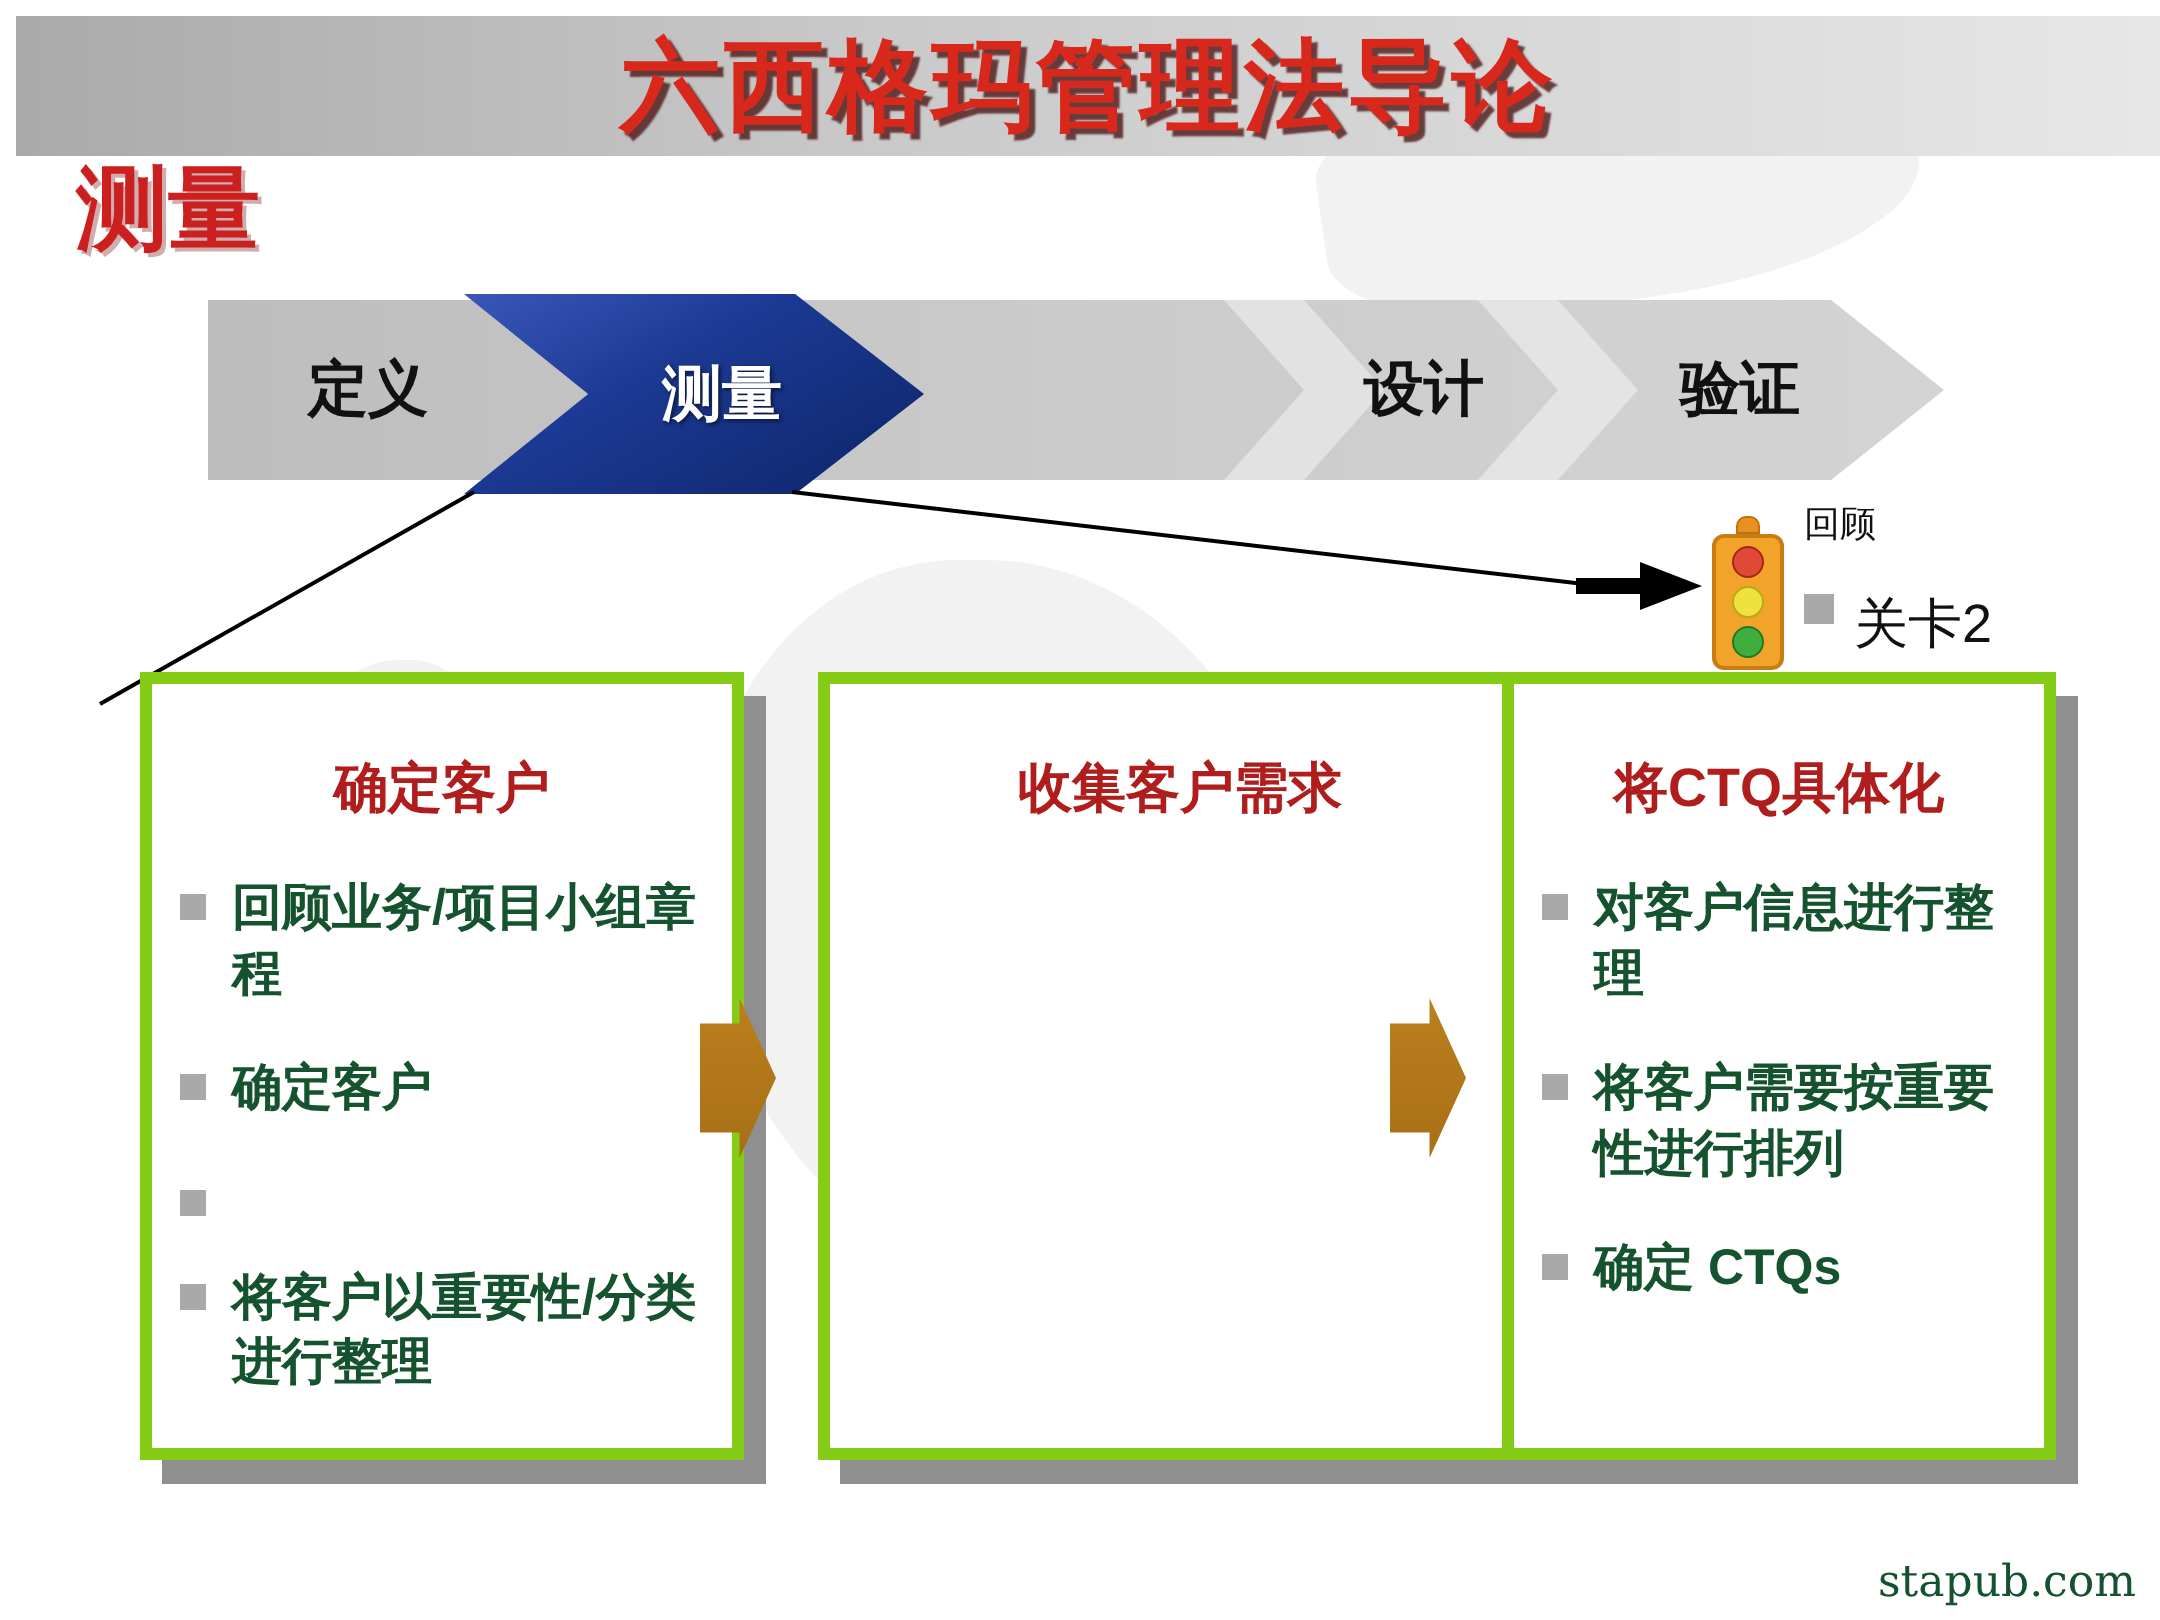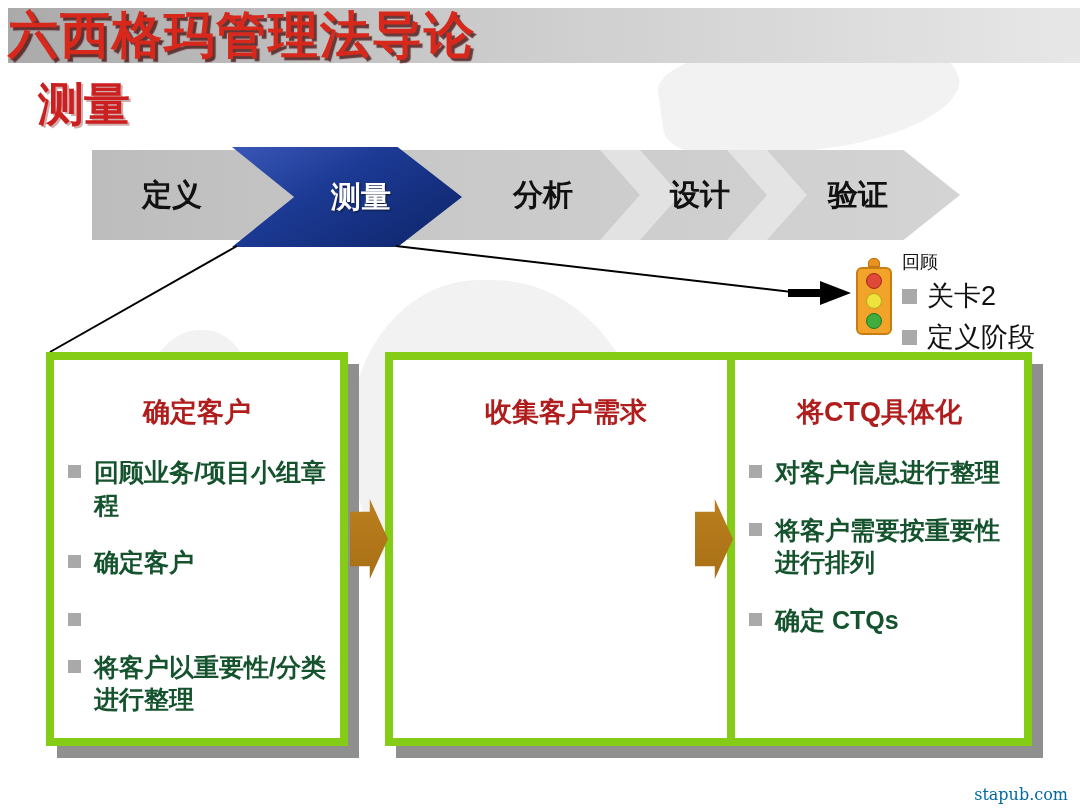--- a/index.html
+++ b/index.html
@@ -14,38 +14,38 @@
 
   
   .bg-blob { position:absolute; background:#f2f2f2; z-index:0; }
   .blob1 { left:660px; top:40px;  width:300px; height:110px; border-radius:30% 60% 50% 40%; transform:rotate(-8deg); }
   .blob2 { left:350px; top:280px; width:300px; height:360px; border-radius:45% 55% 40% 60%; }
   .blob3 { left:690px; top:360px; width:230px; height:300px; border-radius:50% 40% 55% 45%; }
   .blob4 { left:120px; top:330px; width:150px; height:320px; border-radius:55% 45% 50% 50%; }
 
   
   .header-band {
-    position:absolute; left:8px; top:8px; right:0; height:55px;
+    position:absolute; left:8px; top:8px; right:0; height:70px;
     background: linear-gradient(90deg, #aaaaaa 0%, #c9c9c9 40%, #e7e7e7 100%);
     z-index:1;
-    display:flex; align-items:center; 
+    display:flex; align-items:center; justify-content:center;
   }
   .slide-title {
     font-size:50px; font-weight:bold; color:#d8281c; letter-spacing:2px;
     text-shadow: 3px 3px 1px rgba(70,10,10,0.75);
   }
   .section-heading {
     position:absolute; left:38px; top:74px; z-index:2;
     font-size:46px; font-weight:bold; color:#cc1f1f;
     text-shadow: 2px 2px 0 rgba(120,20,20,0.35);
   }
 
   
   .flow-band {
-    position:absolute; left:92px; top:150px; width:868px; height:90px; z-index:2;
+    position:absolute; left:104px; top:150px; width:868px; height:90px; z-index:2;
     background: linear-gradient(90deg, #bdbdbd 0%, #cbcbcb 50%, #d4d4d4 100%);
     clip-path: polygon(0 0, 93.5% 0, 100% 50%, 93.5% 100%, 0 100%);
   }
   .flow-chev {
     position:absolute; top:0; width:80px; height:90px;
     background: rgba(255,255,255,0.42);
     clip-path: polygon(0 0, 50% 0, 100% 50%, 50% 100%, 0 100%, 50% 50%);
   }
   .chev-1 { left:508px; }
   .chev-2 { left:635px; }
@@ -88,32 +88,33 @@
   .tl-light { width:16px; height:16px; border-radius:50%; }
   .tl-red    { background:#e04838; border:1px solid #a02818; }
   .tl-yellow { background:#ede23e; border:1px solid #b8a818; }
   .tl-green  { background:#3fae3f; border:1px solid #1f7a1f; }
 
   
   .review-callout { position:absolute; left:902px; top:250px; z-index:6; }
   .review-title { font-size:18px; color:#111; margin-bottom:4px; }
   .review-item { display:flex; align-items:center; gap:10px; margin-bottom:5px; }
   .sq-bullet-sm { width:15px; height:15px; background:#a9a9a9; flex-shrink:0; }
-  .review-item-label { font-size:27px; color:#111; white-space:nowrap; }
+  .review-item-label { font-size:27px; color:#111; white-space:nowrap;margin-top:16px; }
 
   
   .content-box {
-    position:absolute; top:352px; height:394px; z-index:10;
-    background:#ffffff; border:8px solid #84cc16;
+    position:absolute; top:336px; height:394px; z-index:10;
+    background:#ffffff; border:6px solid #84cc16;
     box-shadow: 11px 12px 0 #8f8f8f;
     padding: 34px 14px 0 14px;
+    margin-left: 24px;
   }
   .box-1 { left:46px;  width:302px; }
   .box-2 { left:385px; width:362px; }
-  .box-3 { left:727px; width:305px; }
+  .box-3 { left:727px; width:277px; }
   .box-title {
     text-align:center; font-size:27px; font-weight:bold; color:#b01d1d;
     margin-bottom:26px;
   }
   .box-list { list-style:none; }
   .box-item {
     display:flex; gap:13px; margin-bottom:25px;
     font-size:25px; font-weight:bold; color:#14532d; line-height:1.3;
   }
   .sq-bullet { width:13px; height:13px; background:#a9a9a9; flex-shrink:0; margin-top:9px; }
@@ -123,21 +124,21 @@
     position:absolute; top:499px; width:38px; height:80px; z-index:12;
     background: linear-gradient(180deg, #bb7f1e 0%, #a86f15 100%);
     clip-path: polygon(0 16%, 52% 16%, 52% 0, 100% 50%, 52% 100%, 52% 84%, 0 84%);
   }
   .gold-arrow-1 { left:350px; }
   .gold-arrow-2 { left:695px; }
 
   
   .watermark {
     position:absolute; right:12px; bottom:6px; z-index:15;
-    font-family:"DejaVu Serif", serif; font-size:16px; color:#0369a1;
+    font-family:"DejaVu Serif", serif; font-size:22px; color:#14532d;
   }
 </style>
 </head>
 <body>
 
 <div class="slide">
 
   <div class="bg-blob blob1"></div>
   <div class="bg-blob blob2"></div>
   <div class="bg-blob blob3"></div>
@@ -145,21 +146,20 @@
 
   <div class="header-band">
     <div class="slide-title">六西格玛管理法导论</div>
   </div>
   <div class="section-heading">测量</div>
 
   <div class="flow-band">
     <div class="flow-chev chev-1"></div>
     <div class="flow-chev chev-2"></div>
     <div class="flow-label step-define">定义</div>
-    <div class="flow-label step-analyze">分析</div>
     <div class="flow-label step-design">设计</div>
     <div class="flow-label step-verify">验证</div>
   </div>
   <div class="active-chevron">
     <div class="flow-label-active">测量</div>
   </div>
 
   <svg class="connectors" width="1080" height="810" viewBox="0 0 1080 810">
     <line x1="237" y1="246" x2="50" y2="352" stroke="#000" stroke-width="2"></line>
     <line x1="396" y1="246" x2="792" y2="292" stroke="#000" stroke-width="2"></line>

